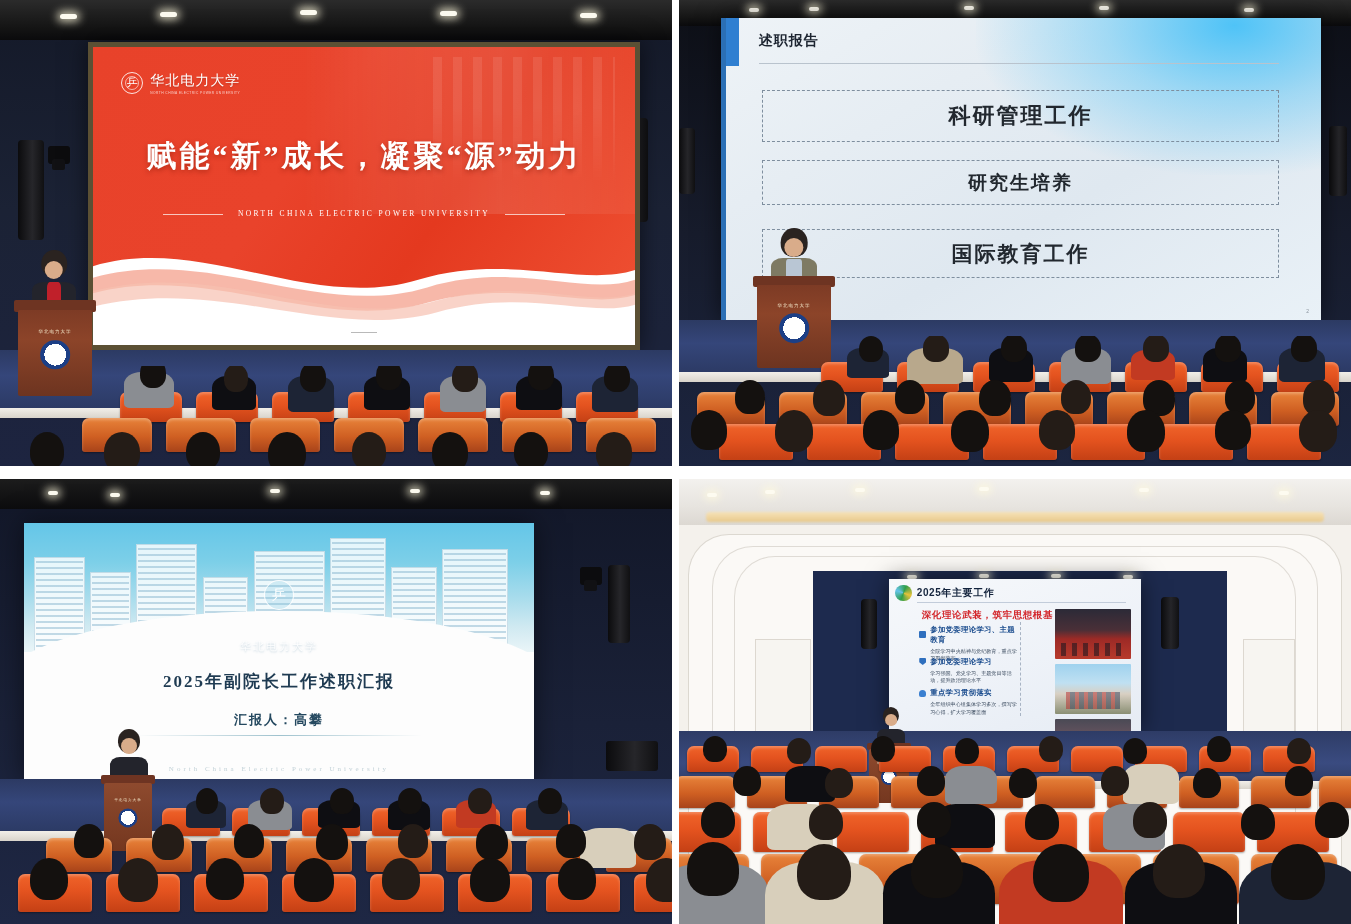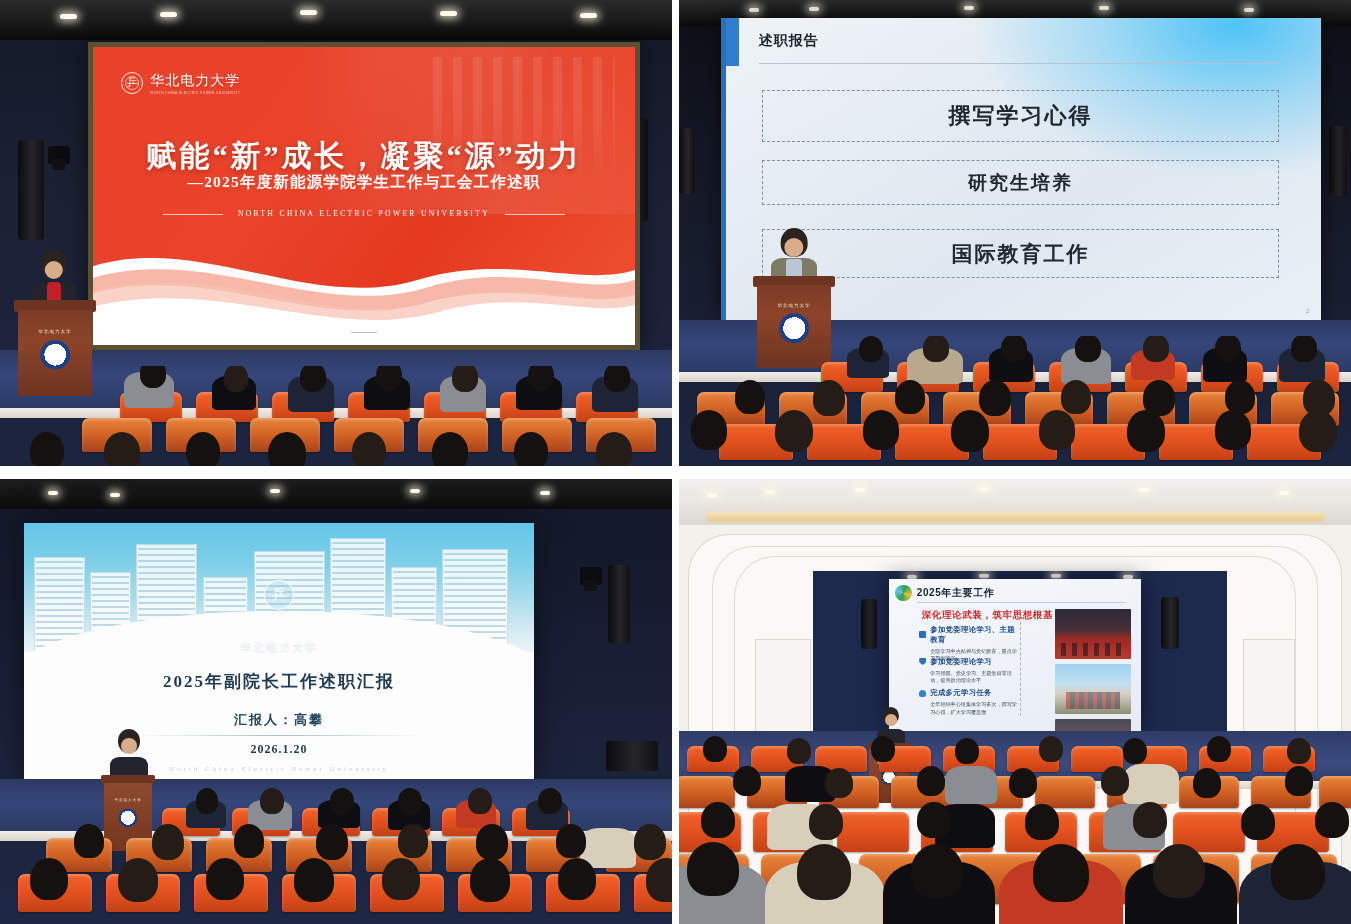--- a/index.html
+++ b/index.html
@@ -444,21 +444,20 @@
 
         <div class="logo-row">
           <span class="emblem"></span>
           <span>
             <span class="logo-txt-cn">华北电力大学</span>
             <span class="logo-txt-en" style="display:block">NORTH CHINA ELECTRIC POWER UNIVERSITY</span>
           </span>
         </div>
 
         <div class="red-title">赋能“新”成长，凝聚“源”动力</div>
-        <div class="red-sub">—2025年度新能源学院学生工作与工会工作述职</div>
         <div class="red-en">NORTH CHINA ELECTRIC POWER UNIVERSITY</div>
         <div class="red-rule"></div>
       </div>
     </div>
 
     <div class="stage-floor" style="top:350px; height:64px;"></div>
     <div class="stage-lip" style="top:408px;"></div>
 
     <div class="person red-neck" style="left:32px; top:250px; width:44px; height:66px;">
       <div class="head"></div>
@@ -528,21 +527,21 @@
     <div class="wall-speaker" style="left:0px; top:128px; width:16px; height:66px;"></div>
     <div class="wall-speaker" style="right:4px; top:126px; width:18px; height:70px;"></div>
 
     <div class="screen" style="left:42px; top:18px; width:600px; height:302px; border-left:5px solid #2b6fb5;">
       <div class="slide-agenda">
         <div class="sky-wash"></div>
         <div class="agenda-accent"></div>
         <div class="agenda-head">述职报告</div>
         <div class="agenda-rule"></div>
 
-        <div class="agenda-box" style="top:24%; height:17%; font-size:22px;">撰写学习心得</div>
+        <div class="agenda-box" style="top:24%; height:17%; font-size:22px;">科研管理工作</div>
         <div class="agenda-box" style="top:47%; height:15%; font-size:19px;">研究生培养</div>
         <div class="agenda-box" style="top:70%; height:16%; font-size:21px;">国际教育工作</div>
 
         <div class="agenda-pagenum">2</div>
       </div>
     </div>
 
     <div class="stage-floor" style="top:320px; height:58px;"></div>
     <div class="stage-lip" style="top:372px;"></div>
 
@@ -644,21 +643,20 @@
           <div class="bld" style="left:60%; width:11%; height:88%;"></div>
           <div class="bld" style="left:72%; width:9%;  height:66%;"></div>
           <div class="bld" style="left:82%; width:13%; height:80%;"></div>
           <div class="campus-arc"></div>
         </div>
         <div class="campus-emblem">乒</div>
         <div class="campus-wm">华北电力大学</div>
         <div class="campus-title">2025年副院长工作述职汇报</div>
         <div class="campus-reporter">汇报人：高攀</div>
         <div class="campus-hr"></div>
-        <div class="campus-date">2026.1.20</div>
         <div class="campus-en">North China Electric Power University</div>
       </div>
     </div>
 
     <div class="stage-floor" style="top:300px; height:58px;"></div>
     <div class="stage-lip" style="top:352px;"></div>
 
     <div class="person" style="left:110px; top:250px; width:38px; height:58px;">
       <div class="head"></div>
       <div class="face"></div>
@@ -777,21 +775,21 @@
         <div class="work-bullet" style="top:51%;">
           <div class="bhead">
               <span class="bicon v2"></span>
             <span>参加党委理论学习</span>
             </div>
           <div class="btext">学习强国、党史学习、主题党日等活动，提升政治理论水平</div>
         </div>
         <div class="work-bullet" style="top:72%;">
           <div class="bhead">
               <span class="bicon v3"></span>
-            <span>完成多元学习任务</span>
+            <span>重点学习贯彻落实</span>
             </div>
           <div class="btext">全年组织中心组集体学习多次，撰写学习心得，扩大学习覆盖面</div>
         </div>
 
         <div class="work-photos">
           <div class="ph ph1"></div>
           <div class="ph ph2"></div>
           <div class="ph ph3"></div>
         </div>
       </div>

